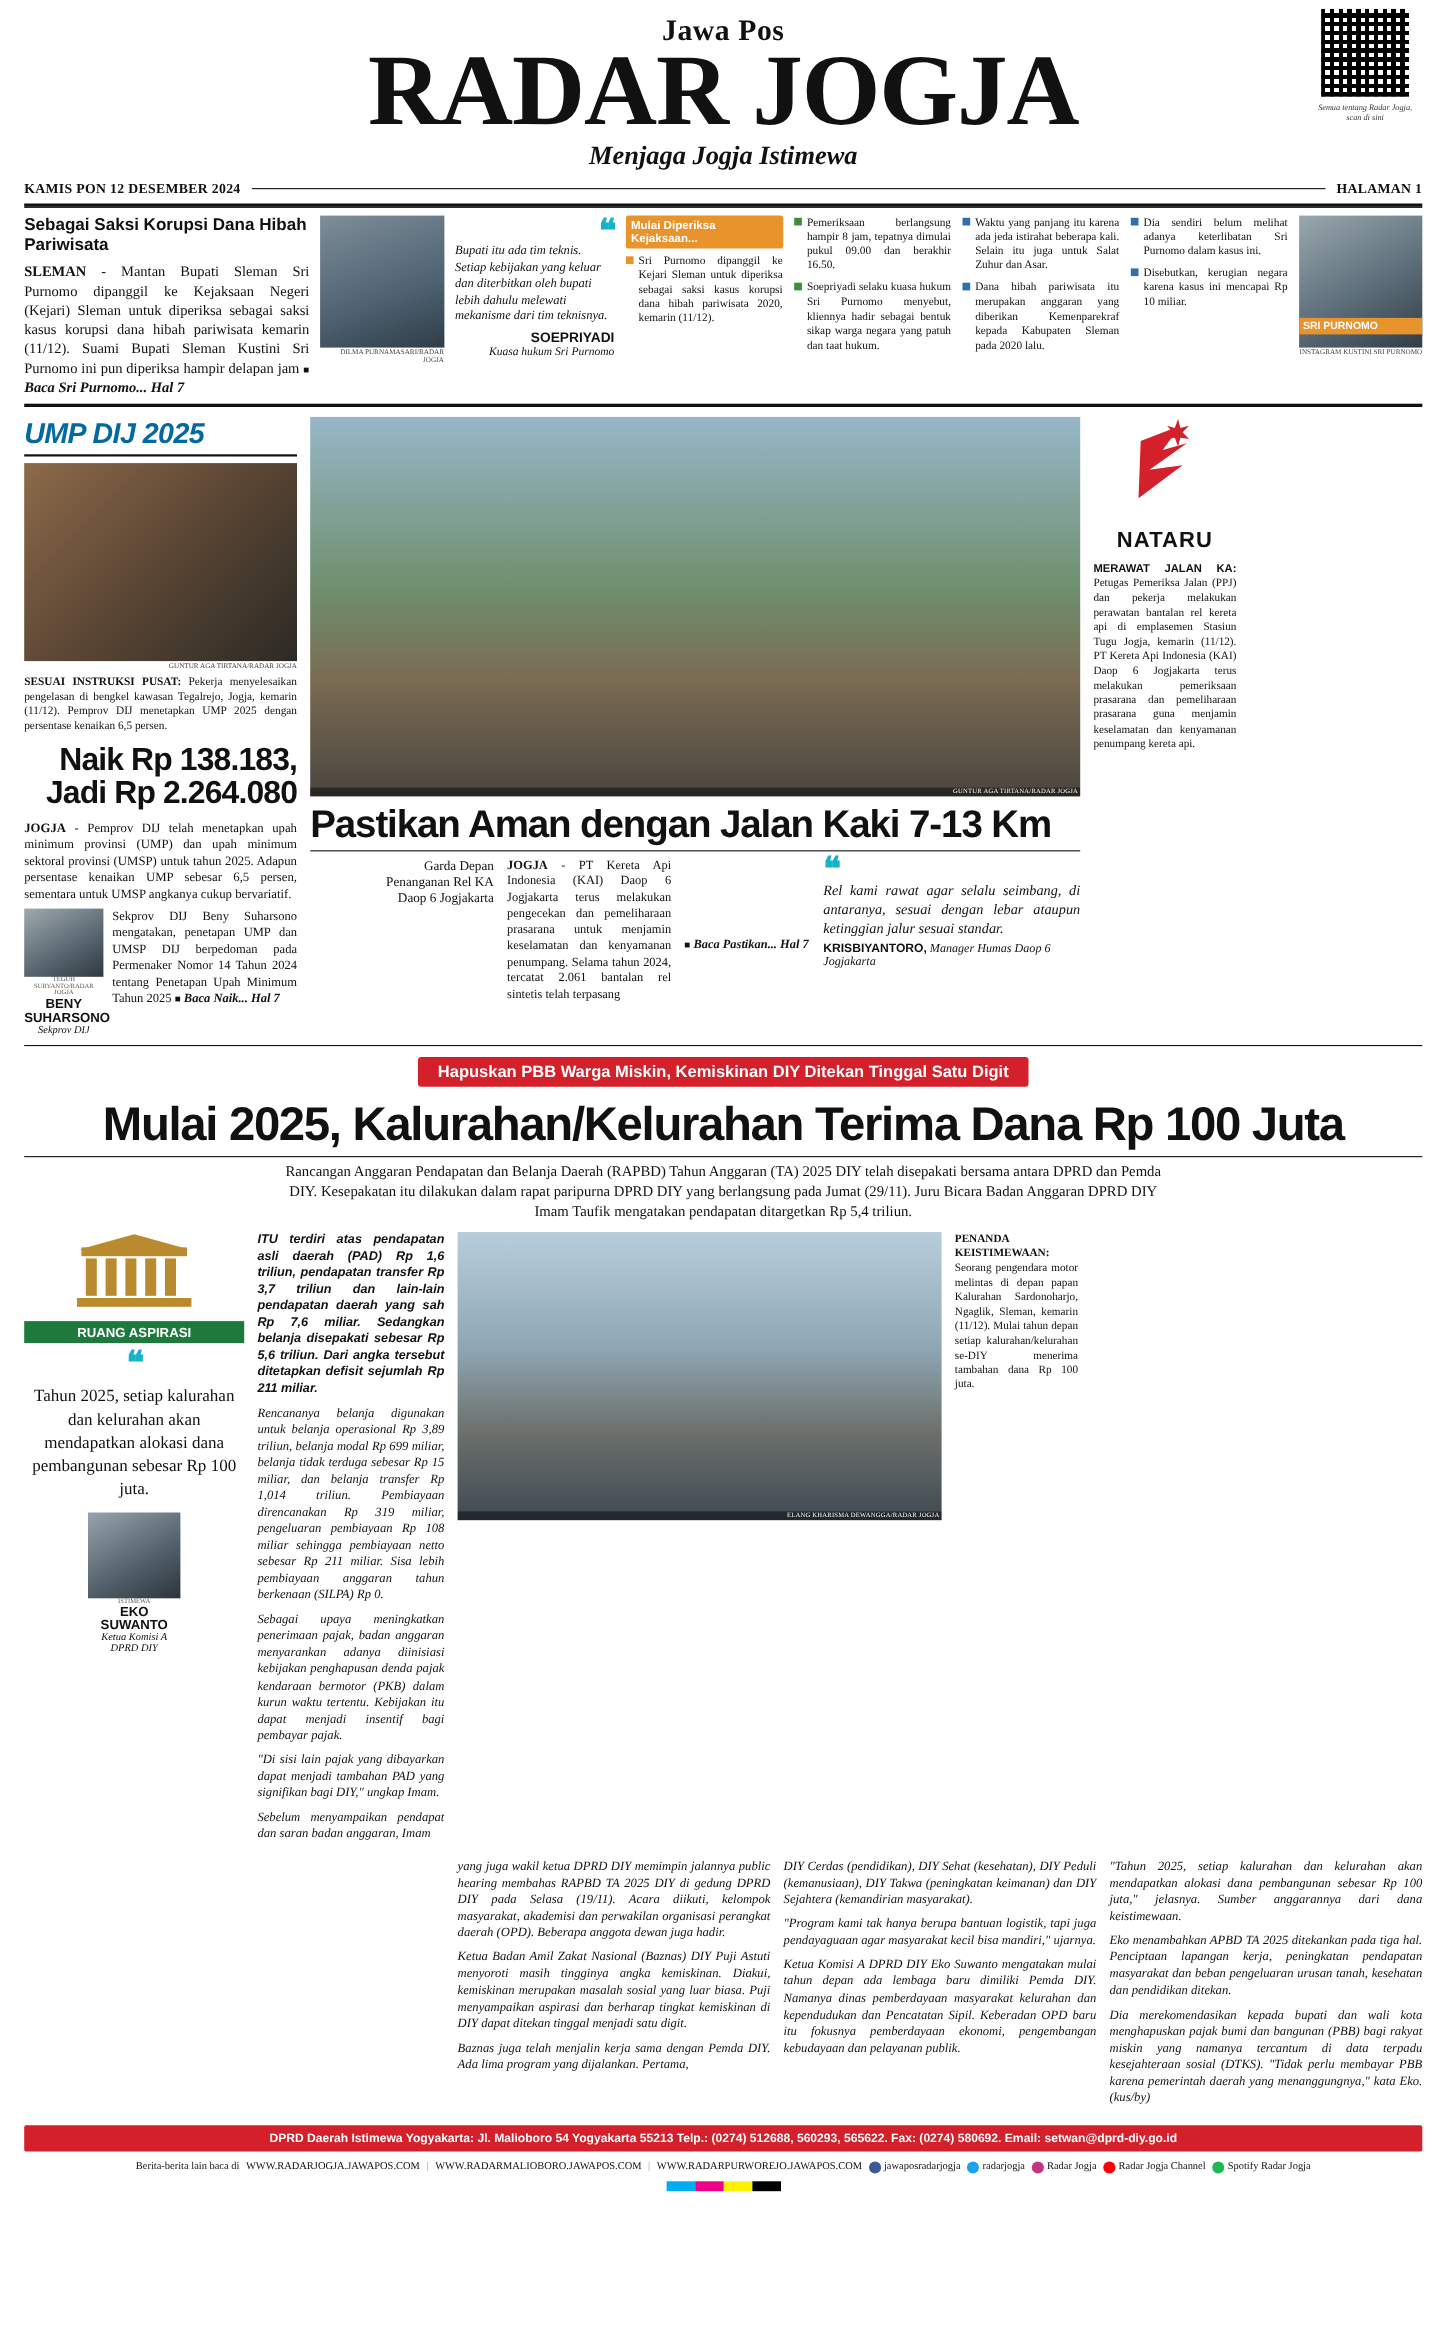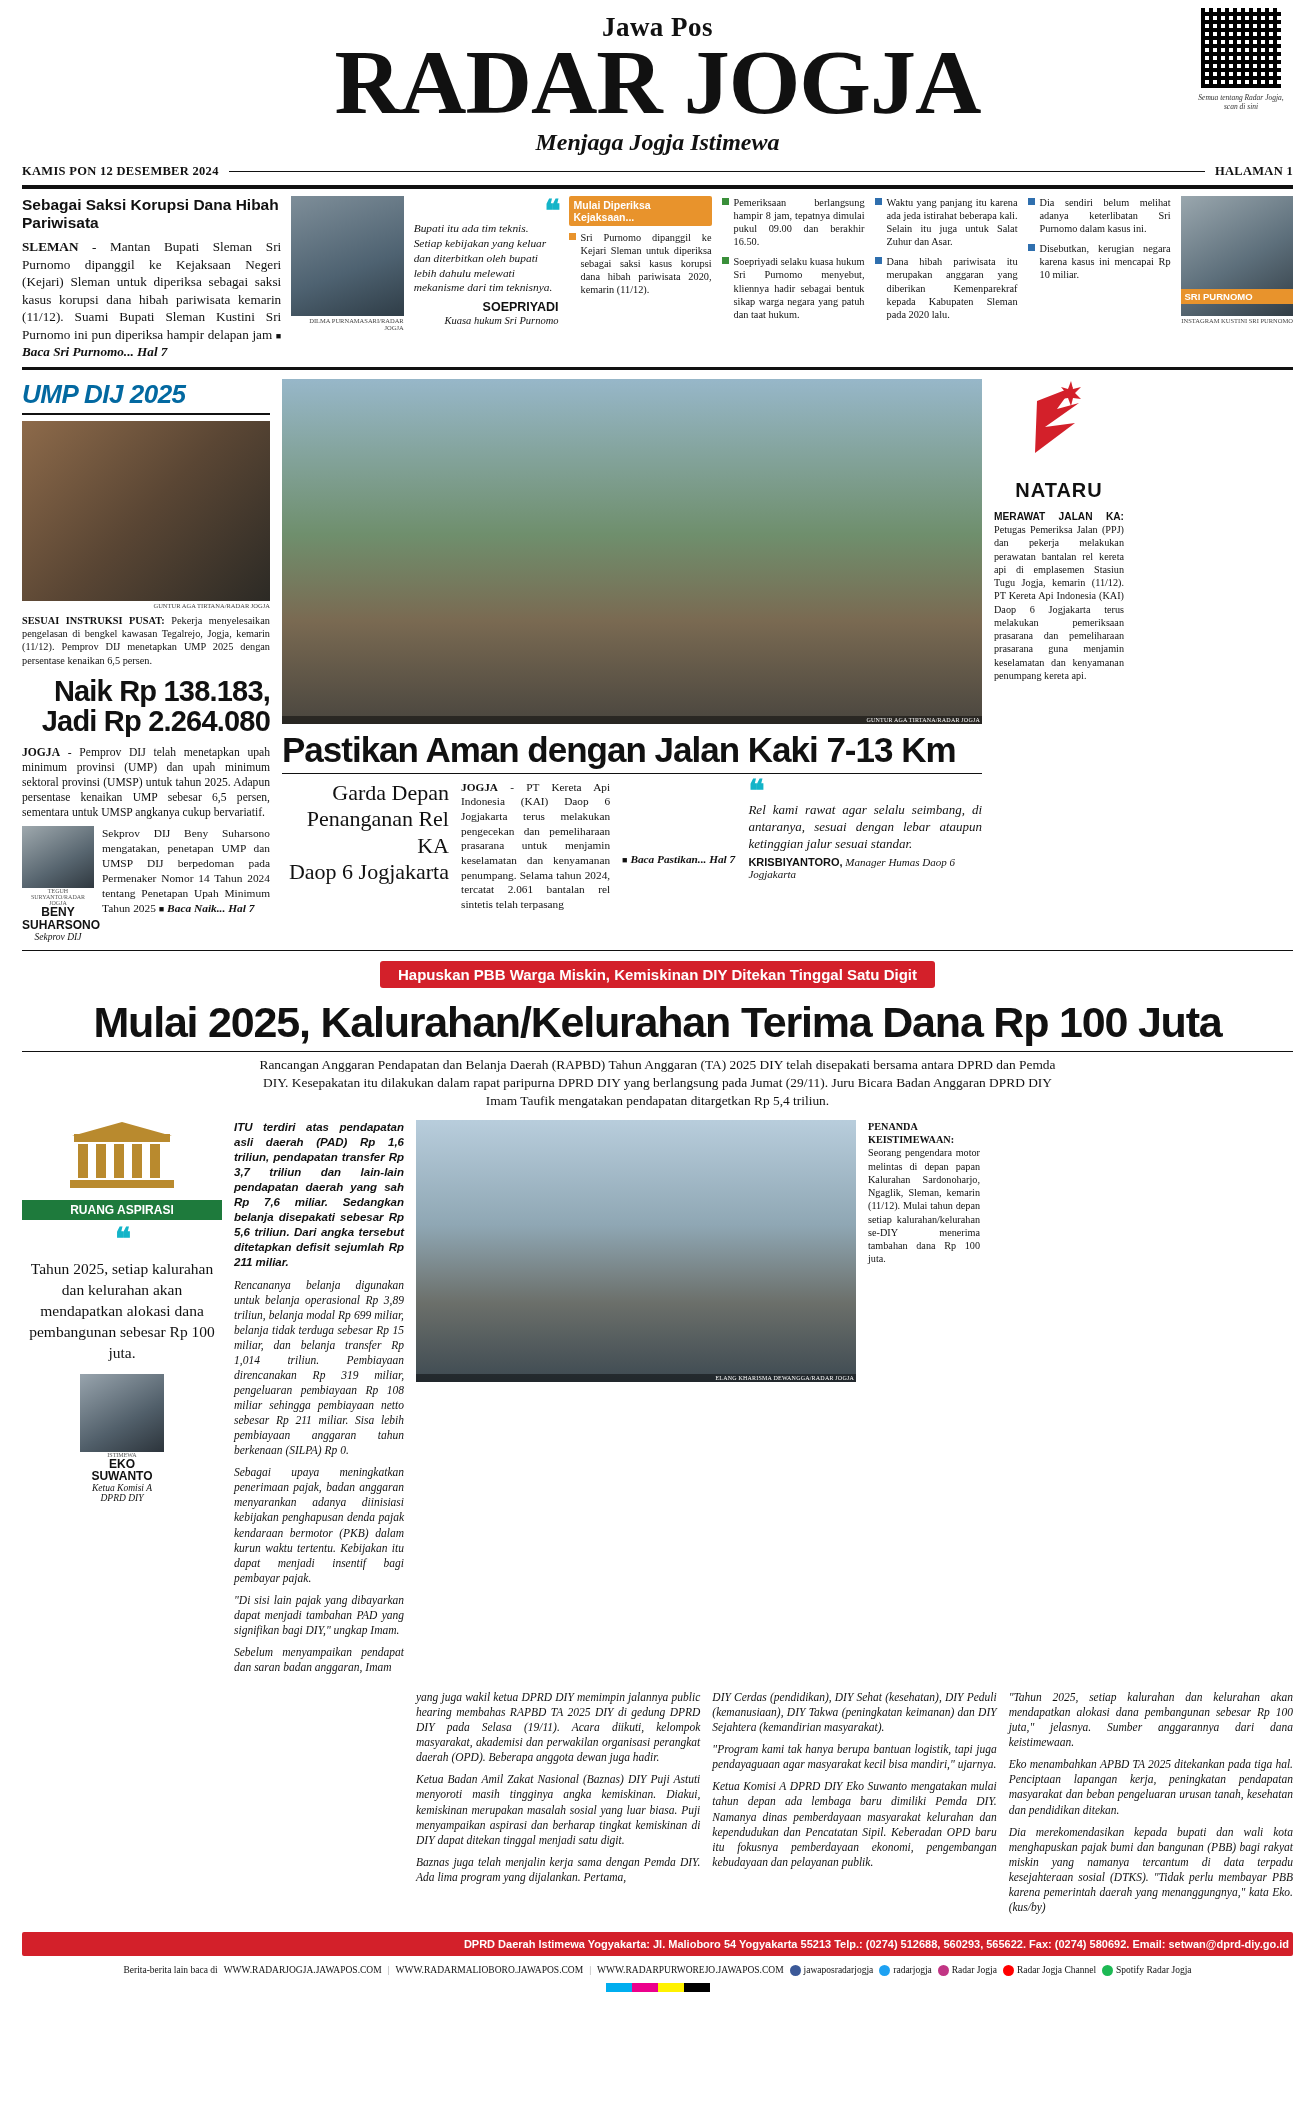--- a/index.html
+++ b/index.html
@@ -125,21 +125,21 @@
   .right-cap { font-size:10.2px; line-height:1.3; text-align:justify; margin-top:8px; }
   .right-cap b { font-family:"Liberation Sans", sans-serif; }
 
   .railway-headline {
     font-family:"Liberation Sans", sans-serif; font-weight:bold;
     font-size:35px; letter-spacing:-1px; margin-top:8px; line-height:1.05;
   }
   .sec2-lower { display:flex; gap:12px; margin-top:6px; }
   .rail-kicker {
     width:168px; text-align:right; font-family:"Liberation Serif", serif;
-    font-size:22px; line-height:1.2; font-weight:normal;
+    font-size:12px; line-height:1.2; font-weight:normal;
   }
   .rail-col { width:150px; font-size:11.3px; line-height:1.3; text-align:justify; }
   .rail-quote { width:235px; }
   .rail-quote .qtext { font-size:13px; line-height:1.32; font-style:italic; text-align:justify; }
   .rail-quote .qname { font-size:11px; margin-top:4px; }
   .rail-quote .qname b { font-family:"Liberation Sans", sans-serif; }
 
   
   .banner-wrap { text-align:center; margin-top:10px; position:relative; }
   .banner {
@@ -168,21 +168,21 @@
   .col-txt p { margin:0 0 7px; }
   .col-txt .lead-cap { font-family:"Liberation Sans", sans-serif; font-weight:bold; }
   .photo-mid { width:440px; }
   .c-right-cap { width:112px; font-size:10.2px; line-height:1.3; text-align:justify; }
 
   .sec3-cols { display:flex; gap:12px; margin-top:8px; }
   .sec3-cols .col { width:auto; flex:1; }
 
   
   .footer-bar {
-    background:#d3202a; color:#fff; text-align:right;
+    background:#d3202a; color:#fff; text-align:center;
     font-family:"Liberation Sans", sans-serif; font-weight:bold;
     font-size:11px; padding:6px 4px; border-radius:2px; margin-top:10px;
   }
   .footer-links {
     display:flex; align-items:center; justify-content:center; gap:6px;
     font-size:9.5px; margin-top:9px; flex-wrap:wrap;
   }
   .footer-links .sep { color:#999; }
   .soc { display:inline-flex; align-items:center; gap:3px; }
   .soc .dot { width:11px; height:11px; border-radius:50%; display:inline-block; }

